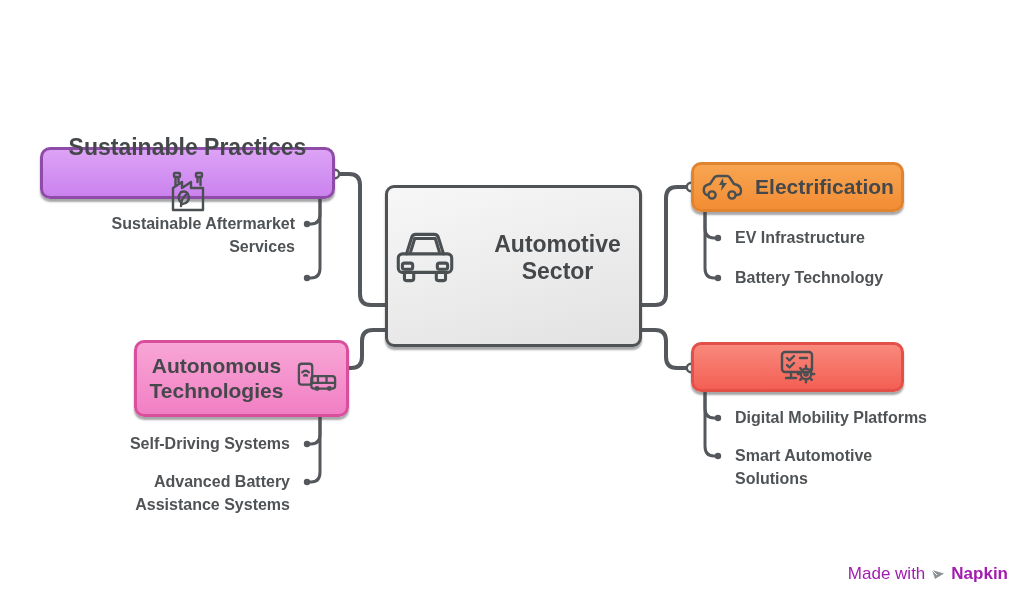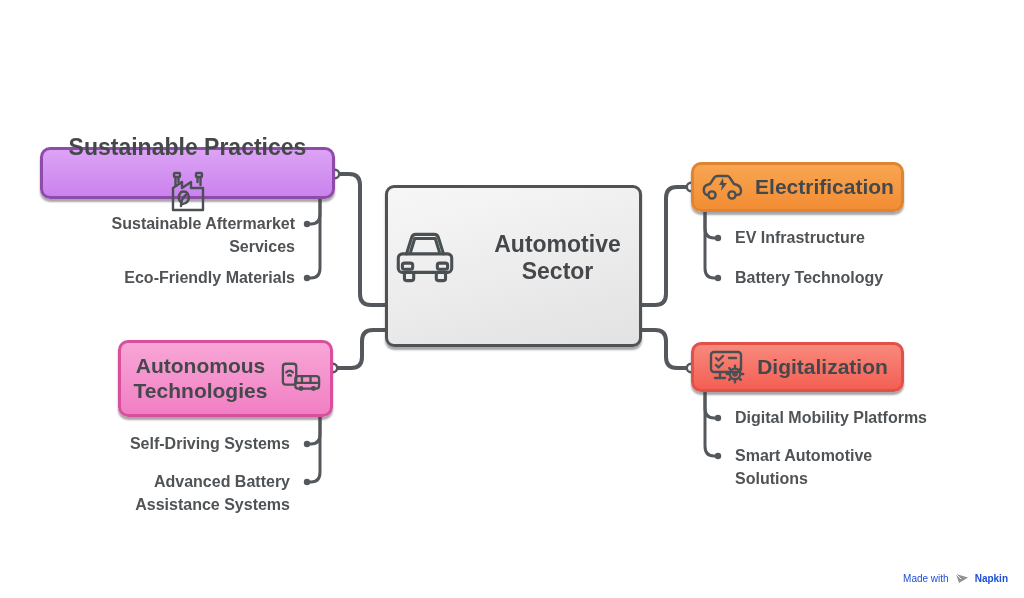--- a/index.html
+++ b/index.html
@@ -23,21 +23,21 @@
     background:linear-gradient(165deg,#f7f7f7,#e2e2e3);
     border-color:#4f5356;border-radius:9px;
     justify-content:flex-end;padding-bottom:16px;gap:14px;
     font-size:23px;
   }
   .node-sustainable{
     left:40px;top:147px;width:295px;height:52px;
     background:linear-gradient(180deg,#dca3f5,#cb82ee);border-color:#8e4ca8;font-size:23px;flex-direction:column;
   }
   .node-autonomous{
-    left:118px;top:340px;width:215px;height:77px;
+    left:134px;top:340px;width:215px;height:77px;
     background:linear-gradient(180deg,#f8a6d6,#f17fc4);border-color:#d94f9d;
     font-size:21px;line-height:1.18;
   }
   .node-autonomous .lbl{max-width:140px;}
   .node-electrification{
     left:691px;top:162px;width:213px;height:50px;
     background:linear-gradient(180deg,#f8a552,#f28d34);border-color:#e08430;font-size:21px;
   }
   .node-digitalization{
     left:691px;top:342px;width:213px;height:50px;
@@ -52,21 +52,21 @@
   .c-sus1{left:105px;top:266px;width:190px;}
   .c-auto0{left:100px;top:432px;width:190px;}
   .c-auto1{left:135px;top:470px;width:155px;}
   .c-elec0{left:735px;top:226px;width:220px;}
   .c-elec1{left:735px;top:266px;width:220px;}
   .c-digi0{left:735px;top:406px;width:230px;}
   .c-digi1{left:735px;top:444px;width:160px;}
   .icon svg{display:block;}
   .watermark{
     position:absolute;right:16px;bottom:14px;display:flex;align-items:center;gap:6px;
-    color:#1d4ed8;font-size:10px;
+    color:#a21caf;font-size:17px;
   }
   .watermark .brand{font-weight:700;}
 </style>
 </head>
 <body>
 
 <div id="canvas">
 
 
   <svg class="wires" viewBox="0 0 1024 598">
@@ -127,21 +127,20 @@
         <path d="M7.5,6 V14 M10.5,6 V11"></path>
         <rect x="28" y="2" width="6" height="4" rx="1"></rect>
         <path d="M29.5,6 V11 M32.5,6 V14"></path>
         <path d="M5,39 V17 L14,11 V17 L23,11 V17 H35 V39 Z"></path>
         <path d="M14,33 Q8,27 13,21 Q20,19 21,26 Q21,32 14,33 Z"></path>
         <path d="M13,35 Q13,27 19,23"></path>
       </svg>
     </span>
   </div>
   <div class="child r c-sus0">Sustainable Aftermarket Services</div>
-  <div class="child r c-sus1">Eco-Friendly Materials</div>
 
   <div class="node node-autonomous">
     <span class="lbl">Autonomous Technologies</span>
     <span class="icon">
       <svg width="40" height="36" viewBox="0 0 42 36" fill="none" stroke="#4a4f52" stroke-width="2.4" stroke-linejoin="round" stroke-linecap="round">
         <rect x="2" y="2" width="14" height="22" rx="3"></rect>
         <path d="M5.5,11 Q9,7.5 12.5,11"></path>
         <path d="M7.5,14.5 Q9,13 10.5,14.5"></path>
         <rect x="15" y="15" width="25" height="13" rx="3"></rect>
         <path d="M15,22 H40"></path>
@@ -174,21 +173,20 @@
         <rect x="4" y="3" width="30" height="20" rx="3"></rect>
         <path d="M13,23 V29 M8,29 H18"></path>
         <path d="M9,9 L11.5,11.5 L16,7"></path>
         <path d="M9,16 L11.5,18.5 L16,14"></path>
         <path d="M22,9 H29"></path>
         <circle cx="28" cy="25" r="5.2"></circle>
         <circle cx="28" cy="25" r="1.6"></circle>
         <path d="M28,18.2 V16.8 M28,31.8 V33.2 M34.8,25 H36.2 M21.2,25 H19.8 M32.8,20.2 L33.8,19.2 M23.2,29.8 L22.2,30.8 M32.8,29.8 L33.8,30.8 M23.2,20.2 L22.2,19.2"></path>
       </svg>
     </span>
-    <span class="lbl">Digitalization</span>
   </div>
   <div class="child l c-digi0">Digital Mobility Platforms</div>
   <div class="child l c-digi1">Smart Automotive Solutions</div>
 
   <div class="watermark">
     <span>Made with</span>
     <span class="icon">
       <svg width="14" height="12" viewBox="0 0 14 12">
         <path d="M1,2 L13,5.5 L4,11 Z" fill="#8d9296"></path>
         <path d="M1,2 L6,7" stroke="#ffffff" stroke-width="1"></path>

